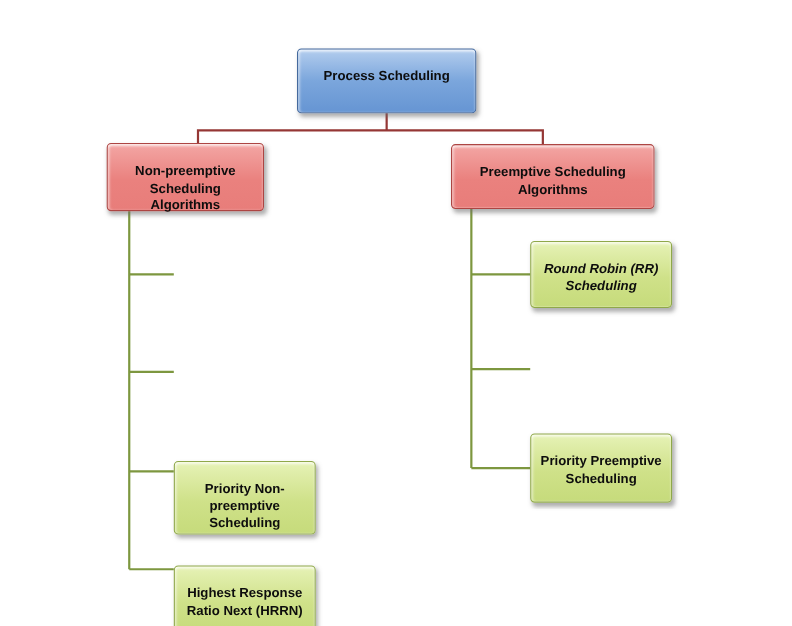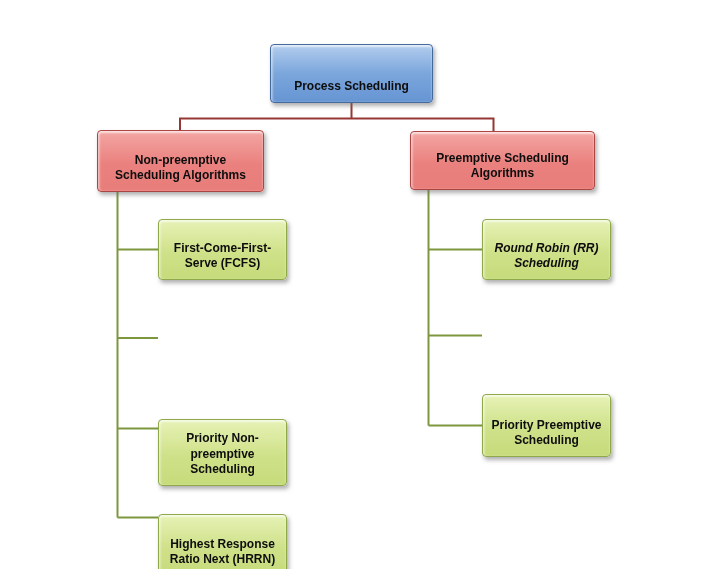--- a/index.html
+++ b/index.html
@@ -17,45 +17,45 @@
     width: 720px; height: 569px;
     pointer-events: none;
   }
   .connector-root { stroke: #953735; stroke-width: 2; fill: none; }
   .connector-leaf { stroke: #7d973f; stroke-width: 2; fill: none; }
   .node {
     position: absolute;
     box-sizing: border-box;
     border-radius: 4px;
     display: flex;
-    align-items: flex-end;
+    align-items: flex-start;
     justify-content: center;
     text-align: center;
-    padding: 7px 6px;
+    padding: 17px 6px;
     box-shadow: 2px 3px 4px rgba(110,110,110,0.55),
                 inset 0 2px 2px rgba(255,255,255,0.65),
                 inset 2px 0 2px rgba(255,255,255,0.35);
   }
   .node-label {
     font-weight: bold;
     font-size: 12px;
     line-height: 1.3;
     color: #0d0d0d;
     white-space: pre-line;
   }
   .node.root {
     left: 270px; top: 44px; width: 163px; height: 59px;
     background: linear-gradient(180deg, #b3cdee 0%, #7ba6dc 50%, #6695d3 100%);
     border: 1.5px solid #44699d;
   }
   .node.branch {
     background: linear-gradient(180deg, #f3a6a4 0%, #ea817e 55%, #e87d7a 100%);
     border: 1.5px solid #ad4543;
   }
-  .node.branch-left  { left: 97px;  top: 130px; width: 167px; height: 62px; }
+  .node.branch-left  { left: 97px;  top: 130px; width: 143px; height: 62px; }
   .node.branch-right { left: 410px; top: 131px; width: 185px; height: 59px; }
   .node.leaf {
     background: linear-gradient(180deg, #e6f2b6 0%, #cfe189 55%, #c6db7b 100%);
     border: 1.5px solid #8fa84a;
     width: 129px;
   }
   .node.leaf-fcfs { left: 158px; top: 219px; height: 61px; }
   .node.leaf-sjf  { left: 158px; top: 306px; height: 64px; }
   .node.leaf-pns  { left: 158px; top: 395px; height: 67px; margin-top: 24px; }
   .node.leaf-hrrn { left: 158px; top: 486px; height: 62px; margin-top: 28px; }
@@ -81,24 +81,20 @@
   <div class="node branch branch-left">
     <span class="node-label">Non-preemptive
 Scheduling Algorithms</span>
   </div>
 
   <div class="node branch branch-right">
     <span class="node-label">Preemptive Scheduling
 Algorithms</span>
   </div>
 
-  <div class="node leaf leaf-fcfs">
-    <span class="node-label">First-Come-First-
-Serve (FCFS)</span>
-  </div>
 
 
   <div class="node leaf leaf-pns">
     <span class="node-label">Priority Non-
 preemptive
 Scheduling</span>
   </div>
 
   <div class="node leaf leaf-hrrn">
     <span class="node-label">Highest Response

